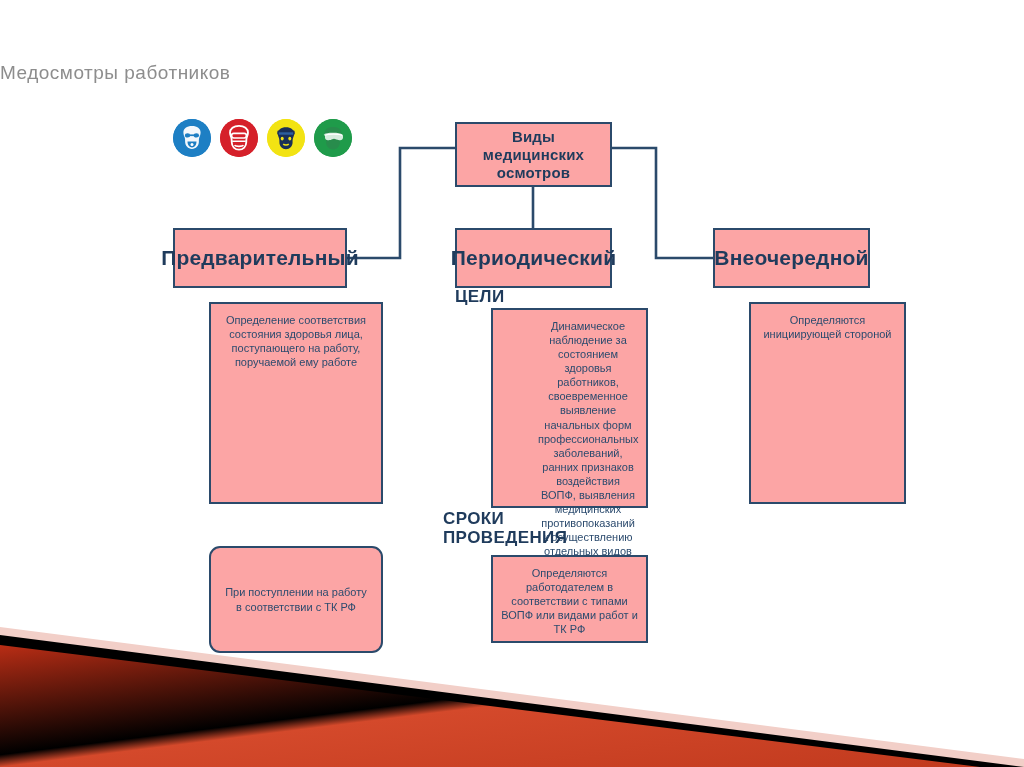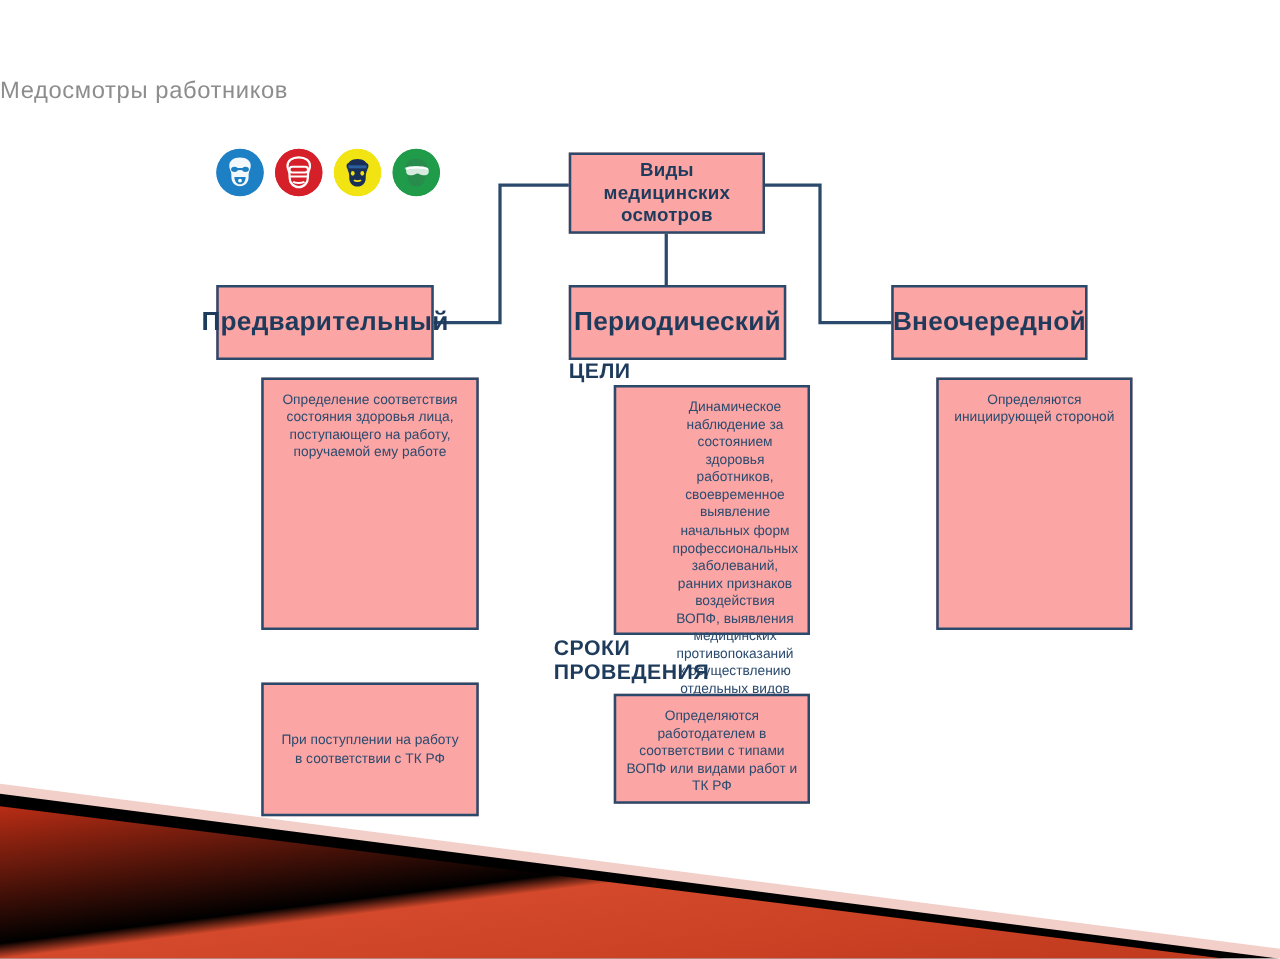--- a/index.html
+++ b/index.html
@@ -198,21 +198,21 @@
   </svg>
 
   <div class="node node-root" style="left:455px; top:122px; width:157px; height:65px;">
     <span>Виды медицинских осмотров</span>
   </div>
 
   <div class="node node-head" style="left:173px; top:228px; width:174px; height:60px;">
     <span>Предварительный</span>
   </div>
 
-  <div class="node node-head" style="left:455px; top:228px; width:174px; height:60px;">
+  <div class="node node-head" style="left:455px; top:228px; width:157px; height:60px;">
     <span>Периодический</span>
   </div>
 
   <div class="node node-head" style="left:713px; top:228px; width:157px; height:60px;">
     <span>Внеочередной</span>
   </div>
 
   <div class="section-label" style="left:455px; top:288px; width:157px;">ЦЕЛИ</div>
 
   <div class="node node-body" style="left:173px; top:302px; width:174px; height:202px;">
@@ -225,21 +225,21 @@
 
   <div class="node node-body" style="left:713px; top:302px; width:157px; height:202px;">
     <span>Определяются инициирующей стороной</span>
   </div>
 
   <div class="section-label" style="left:443px; top:510px; width:182px;">
     <div>СРОКИ</div>
     <div>ПРОВЕДЕНИЯ</div>
   </div>
 
-  <div class="node node-body centered-mid" style="left:173px; top:546px; width:174px; height:107px;">
+  <div class="node node-body centered-mid" style="left:173px; top:546px; width:174px; height:107px;border-radius:11px;">
     <span>При поступлении на работу в соответствии с ТК РФ</span>
   </div>
 
   <div class="node node-body" style="left:455px; top:555px; width:157px; height:88px;">
     <span>Определяются работодателем в соответствии с типами ВОПФ или видами работ и ТК РФ</span>
   </div>
 
 
 </div>
 

